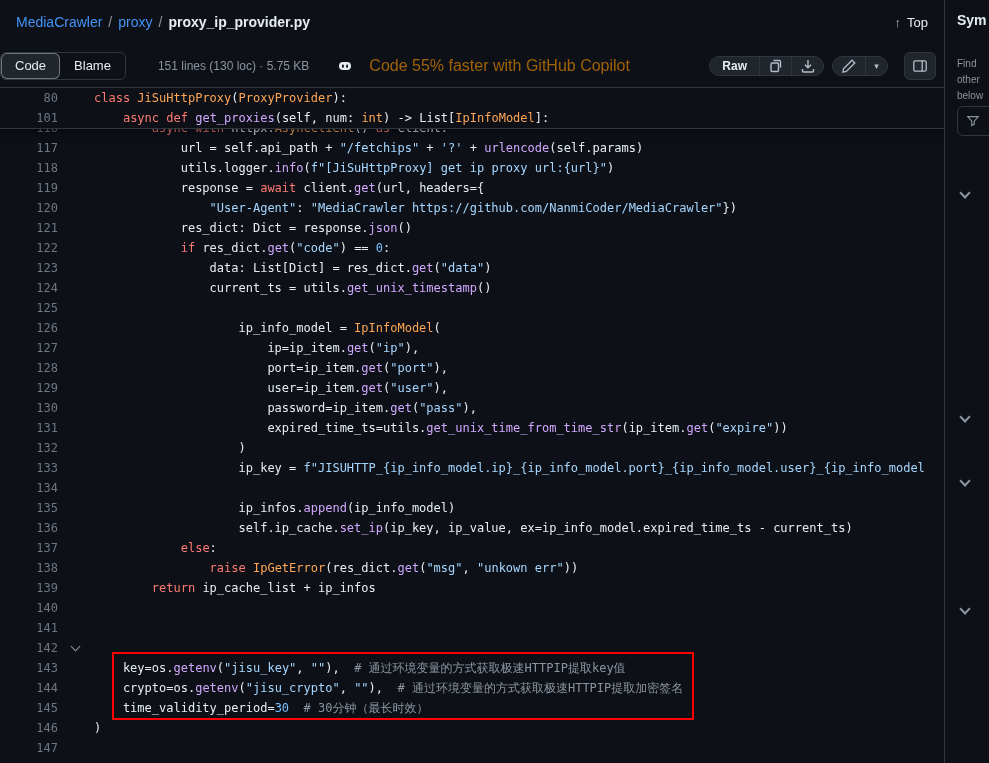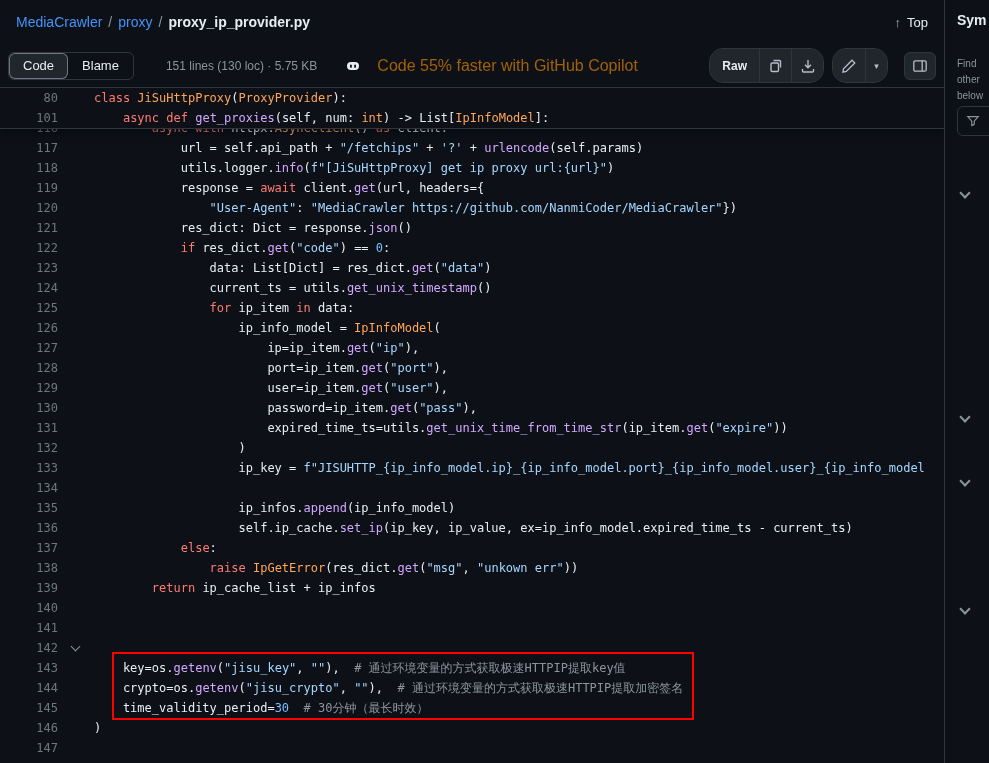--- a/index.html
+++ b/index.html
@@ -12,30 +12,30 @@
   .breadcrumb-bar{height:44px;display:flex;align-items:center;justify-content:space-between;padding:0 16px}
   .breadcrumb{font-size:14px;display:flex;align-items:center;white-space:nowrap}
   .breadcrumb a{color:#4493f8;text-decoration:none;cursor:pointer}
   .breadcrumb .sep{color:#8b949e;margin:0 6px}
   .breadcrumb .file{font-weight:700;color:#e6edf3}
   .top-link{display:flex;align-items:center;gap:6px;font-size:13px;color:#e6edf3;text-decoration:none;cursor:pointer}
   .top-link .arrow{color:#b7bdc8;font-size:13px}
 
   
   .toolbar{height:44px;display:flex;align-items:center;justify-content:space-between;
-    padding:0 8px 0 8px;border-bottom:1px solid #30363d}
+    padding:0 8px 0 0;border-bottom:1px solid #30363d}
   .tb-left{display:flex;align-items:center}
   .seg{display:flex;border:1px solid #30363d;border-radius:6px;overflow:hidden;height:28px}
   .seg button{background:transparent;border:0;color:#e6edf3;font-size:13px;padding:0 14px;cursor:pointer;
     font-family:"Liberation Sans",sans-serif}
   .seg button.active{background:#21262d;box-shadow:inset 0 0 0 1px #6e7681;border-radius:6px}
   .stats{color:#8b949e;font-size:12px;margin-left:32px;white-space:nowrap}
   .copilot{display:flex;align-items:center;gap:16px;margin-left:28px;font-size:16px;color:#a16207;cursor:pointer;white-space:nowrap}
   .tb-right{display:flex;align-items:center;gap:8px}
-  .btn-group{display:flex;border:1px solid #30363d;border-radius:14px;overflow:hidden;height:35px;background:#21262d}
+  .btn-group{display:flex;border:1px solid #30363d;border-radius:14px;overflow:hidden;height:20px;background:#21262d}
   .btn-group>*{display:flex;align-items:center;justify-content:center;background:#21262d;border:0;color:#e6edf3;
     cursor:pointer;border-left:1px solid #30363d;font-family:"Liberation Sans",sans-serif}
   .btn-group>*:first-child{border-left:0}
   .raw-btn{font-size:12px;font-weight:700;padding:0 12px}
   .icon-btn{width:32px}
   .caret-btn{width:22px;font-size:9px;color:#b7bdc8}
   .single-btn{margin-left:8px;width:32px;height:28px;border:1px solid #30363d;border-radius:6px;background:#21262d;
     display:flex;align-items:center;justify-content:center;cursor:pointer}
   svg.oct{display:block}
 
@@ -155,21 +155,21 @@
       <div id="code-lines">
           <div class="code-row"><span class="ln">116</span><span class="fold"></span><span class="lc"><span class="tok-p">        </span><span class="tok-k">async</span><span class="tok-p"> </span><span class="tok-k">with</span><span class="tok-p"> httpx.</span><span class="tok-cl">AsyncClient</span><span class="tok-p">() </span><span class="tok-k">as</span><span class="tok-p"> client:</span></span></div>
           <div class="code-row"><span class="ln">117</span><span class="fold"></span><span class="lc"><span class="tok-p">            url = self.api_path + </span><span class="tok-s">"/fetchips"</span><span class="tok-p"> + </span><span class="tok-s">'?'</span><span class="tok-p"> + </span><span class="tok-fn">urlencode</span><span class="tok-p">(self.params)</span></span></div>
           <div class="code-row"><span class="ln">118</span><span class="fold"></span><span class="lc"><span class="tok-p">            utils.logger.</span><span class="tok-fn">info</span><span class="tok-p">(</span><span class="tok-s">f"[JiSuHttpProxy] get ip proxy url:{url}"</span><span class="tok-p">)</span></span></div>
           <div class="code-row"><span class="ln">119</span><span class="fold"></span><span class="lc"><span class="tok-p">            response = </span><span class="tok-k">await</span><span class="tok-p"> client.</span><span class="tok-fn">get</span><span class="tok-p">(url, headers={</span></span></div>
           <div class="code-row"><span class="ln">120</span><span class="fold"></span><span class="lc"><span class="tok-p">                </span><span class="tok-s">"User-Agent"</span><span class="tok-p">: </span><span class="tok-s">"MediaCrawler https://github.com/NanmiCoder/MediaCrawler"</span><span class="tok-p">})</span></span></div>
           <div class="code-row"><span class="ln">121</span><span class="fold"></span><span class="lc"><span class="tok-p">            res_dict: Dict = response.</span><span class="tok-fn">json</span><span class="tok-p">()</span></span></div>
           <div class="code-row"><span class="ln">122</span><span class="fold"></span><span class="lc"><span class="tok-p">            </span><span class="tok-k">if</span><span class="tok-p"> res_dict.</span><span class="tok-fn">get</span><span class="tok-p">(</span><span class="tok-s">"code"</span><span class="tok-p">) == </span><span class="tok-n">0</span><span class="tok-p">:</span></span></div>
           <div class="code-row"><span class="ln">123</span><span class="fold"></span><span class="lc"><span class="tok-p">                data: List[Dict] = res_dict.</span><span class="tok-fn">get</span><span class="tok-p">(</span><span class="tok-s">"data"</span><span class="tok-p">)</span></span></div>
           <div class="code-row"><span class="ln">124</span><span class="fold"></span><span class="lc"><span class="tok-p">                current_ts = utils.</span><span class="tok-fn">get_unix_timestamp</span><span class="tok-p">()</span></span></div>
-          <div class="code-row"><span class="ln">125</span><span class="fold"></span><span class="lc"><span class="tok-p">                </span><span class="tok-k">for</span><span class="tok-p"> ip_item </span><span class="tok-k">in</span><span class="tok-p"> data:</span></span></div>
+          <div class="code-row"><span class="ln">125</span><span class="fold"></span></div>
           <div class="code-row"><span class="ln">126</span><span class="fold"></span><span class="lc"><span class="tok-p">                    ip_info_model = </span><span class="tok-cl">IpInfoModel</span><span class="tok-p">(</span></span></div>
           <div class="code-row"><span class="ln">127</span><span class="fold"></span><span class="lc"><span class="tok-p">                        ip=ip_item.</span><span class="tok-fn">get</span><span class="tok-p">(</span><span class="tok-s">"ip"</span><span class="tok-p">),</span></span></div>
           <div class="code-row"><span class="ln">128</span><span class="fold"></span><span class="lc"><span class="tok-p">                        port=ip_item.</span><span class="tok-fn">get</span><span class="tok-p">(</span><span class="tok-s">"port"</span><span class="tok-p">),</span></span></div>
           <div class="code-row"><span class="ln">129</span><span class="fold"></span><span class="lc"><span class="tok-p">                        user=ip_item.</span><span class="tok-fn">get</span><span class="tok-p">(</span><span class="tok-s">"user"</span><span class="tok-p">),</span></span></div>
           <div class="code-row"><span class="ln">130</span><span class="fold"></span><span class="lc"><span class="tok-p">                        password=ip_item.</span><span class="tok-fn">get</span><span class="tok-p">(</span><span class="tok-s">"pass"</span><span class="tok-p">),</span></span></div>
           <div class="code-row"><span class="ln">131</span><span class="fold"></span><span class="lc"><span class="tok-p">                        expired_time_ts=utils.</span><span class="tok-fn">get_unix_time_from_time_str</span><span class="tok-p">(ip_item.</span><span class="tok-fn">get</span><span class="tok-p">(</span><span class="tok-s">"expire"</span><span class="tok-p">))</span></span></div>
           <div class="code-row"><span class="ln">132</span><span class="fold"></span><span class="lc"><span class="tok-p">                    )</span></span></div>
           <div class="code-row"><span class="ln">133</span><span class="fold"></span><span class="lc"><span class="tok-p">                    ip_key = </span><span class="tok-s">f"JISUHTTP_{ip_info_model.ip}_{ip_info_model.port}_{ip_info_model.user}_{ip_info_model</span></span></div>
           <div class="code-row"><span class="ln">134</span><span class="fold"></span></div>
           <div class="code-row"><span class="ln">135</span><span class="fold"></span><span class="lc"><span class="tok-p">                    ip_infos.</span><span class="tok-fn">append</span><span class="tok-p">(ip_info_model)</span></span></div>

